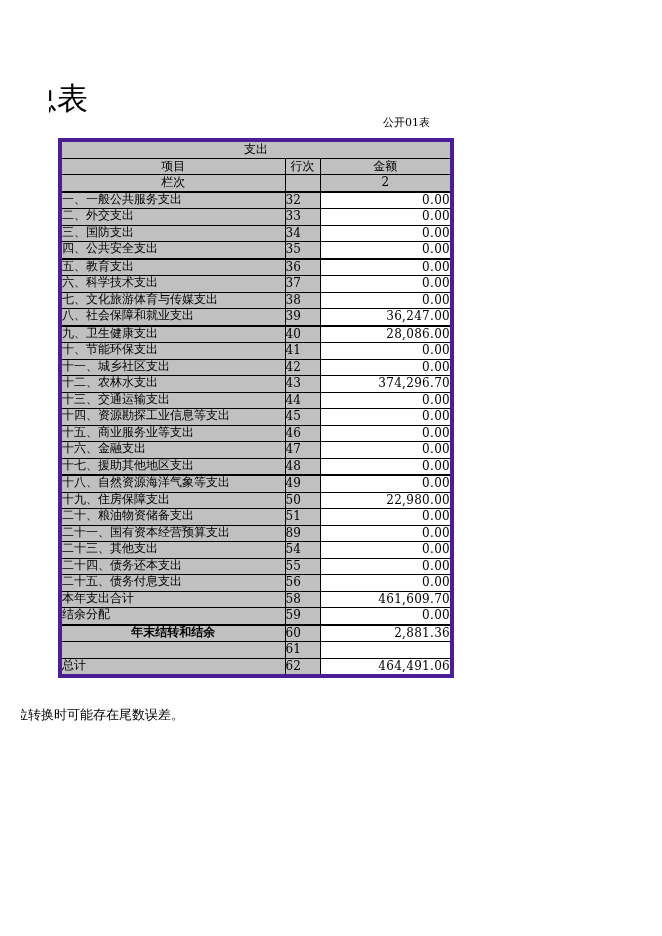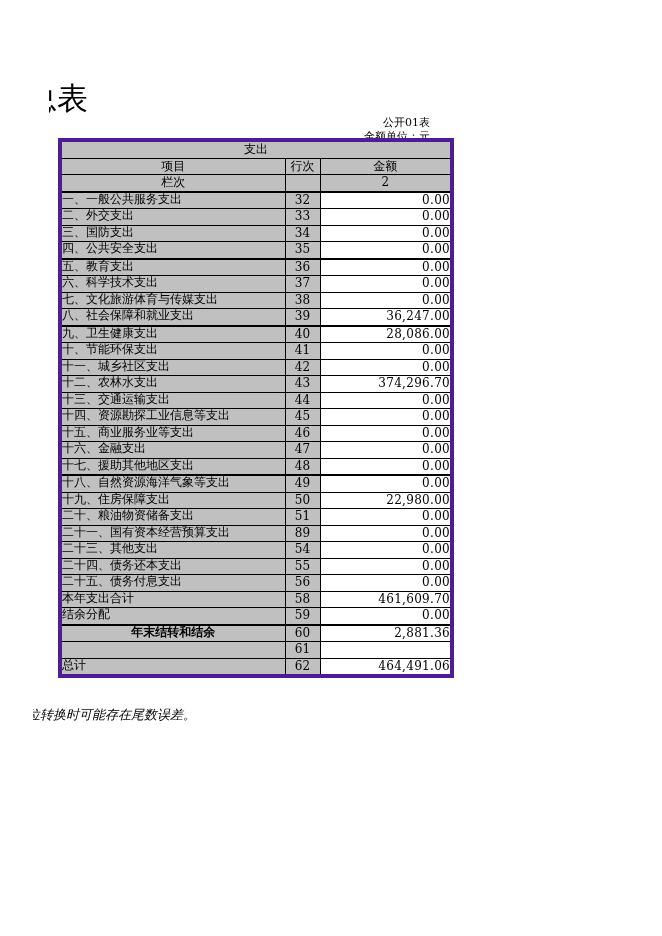--- a/index.html
+++ b/index.html
@@ -41,58 +41,57 @@
     border: 1px solid #000;
     height: 15.5px; line-height: 15.5px;
     padding: 0; overflow: hidden; white-space: nowrap;
     vertical-align: middle;
   }
   col.c1 { width: 225px; } col.c2 { width: 35px; } col.c3 { width: 132px; }
 
   .ghead { background: #c0c0c0; text-align: center; }
   .ch    { background: #c0c0c0; text-align: center; }
   .c-item   { background: #c0c0c0; text-align: left;  padding-left: 3px; font-family: Liberation Mono, monospace; }
-  .c-line   { background: #c0c0c0; text-align: center; }
+  .c-line   { background: #c0c0c0; }
   .c-amount { background: #ffffff; text-align: right; padding-right: 4px; letter-spacing: 0.3px; }
 
   
   tbody tr:nth-of-type(1) td,
   tbody tr:nth-of-type(5) td,
   tbody tr:nth-of-type(9) td,
   tbody tr:nth-of-type(18) td,
   tbody tr:nth-of-type(27) td,
   tbody tr:nth-of-type(31) td { border-top-width: 2px; }
 
   
   tbody tr:nth-of-type(27) .c-item,
   tbody tr:nth-of-type(31) .c-item { font-weight: bold; text-align: center; padding-left: 0; }
 
   
   .footnote-clip {
-    position: absolute; left: 33px; top: 704px;
+    position: absolute; left: 21px; top: 704px;
     width: 320px; height: 18px;
-    overflow: hidden; white-space: nowrap; font-style: italic;
+    overflow: hidden; white-space: nowrap;
   }
   .footnote-text {
     display: inline-block; margin-left: -6px;
     font-size: 13px; line-height: 16px;
   }
 </style>
 </head>
 <body>
 
 <div class="page">
 
   <div class="title-clip">
     <span class="title-text">总表</span>
   </div>
 
   <div class="corner">
     <div>公开01表</div>
-    <div>金额单位：元</div>
   </div>
 
   <div class="sheet-wrap">
     <table class="sheet">
       <colgroup>
           <col class="c1">
           <col class="c2">
           <col class="c3">
         </colgroup>
       <thead>

